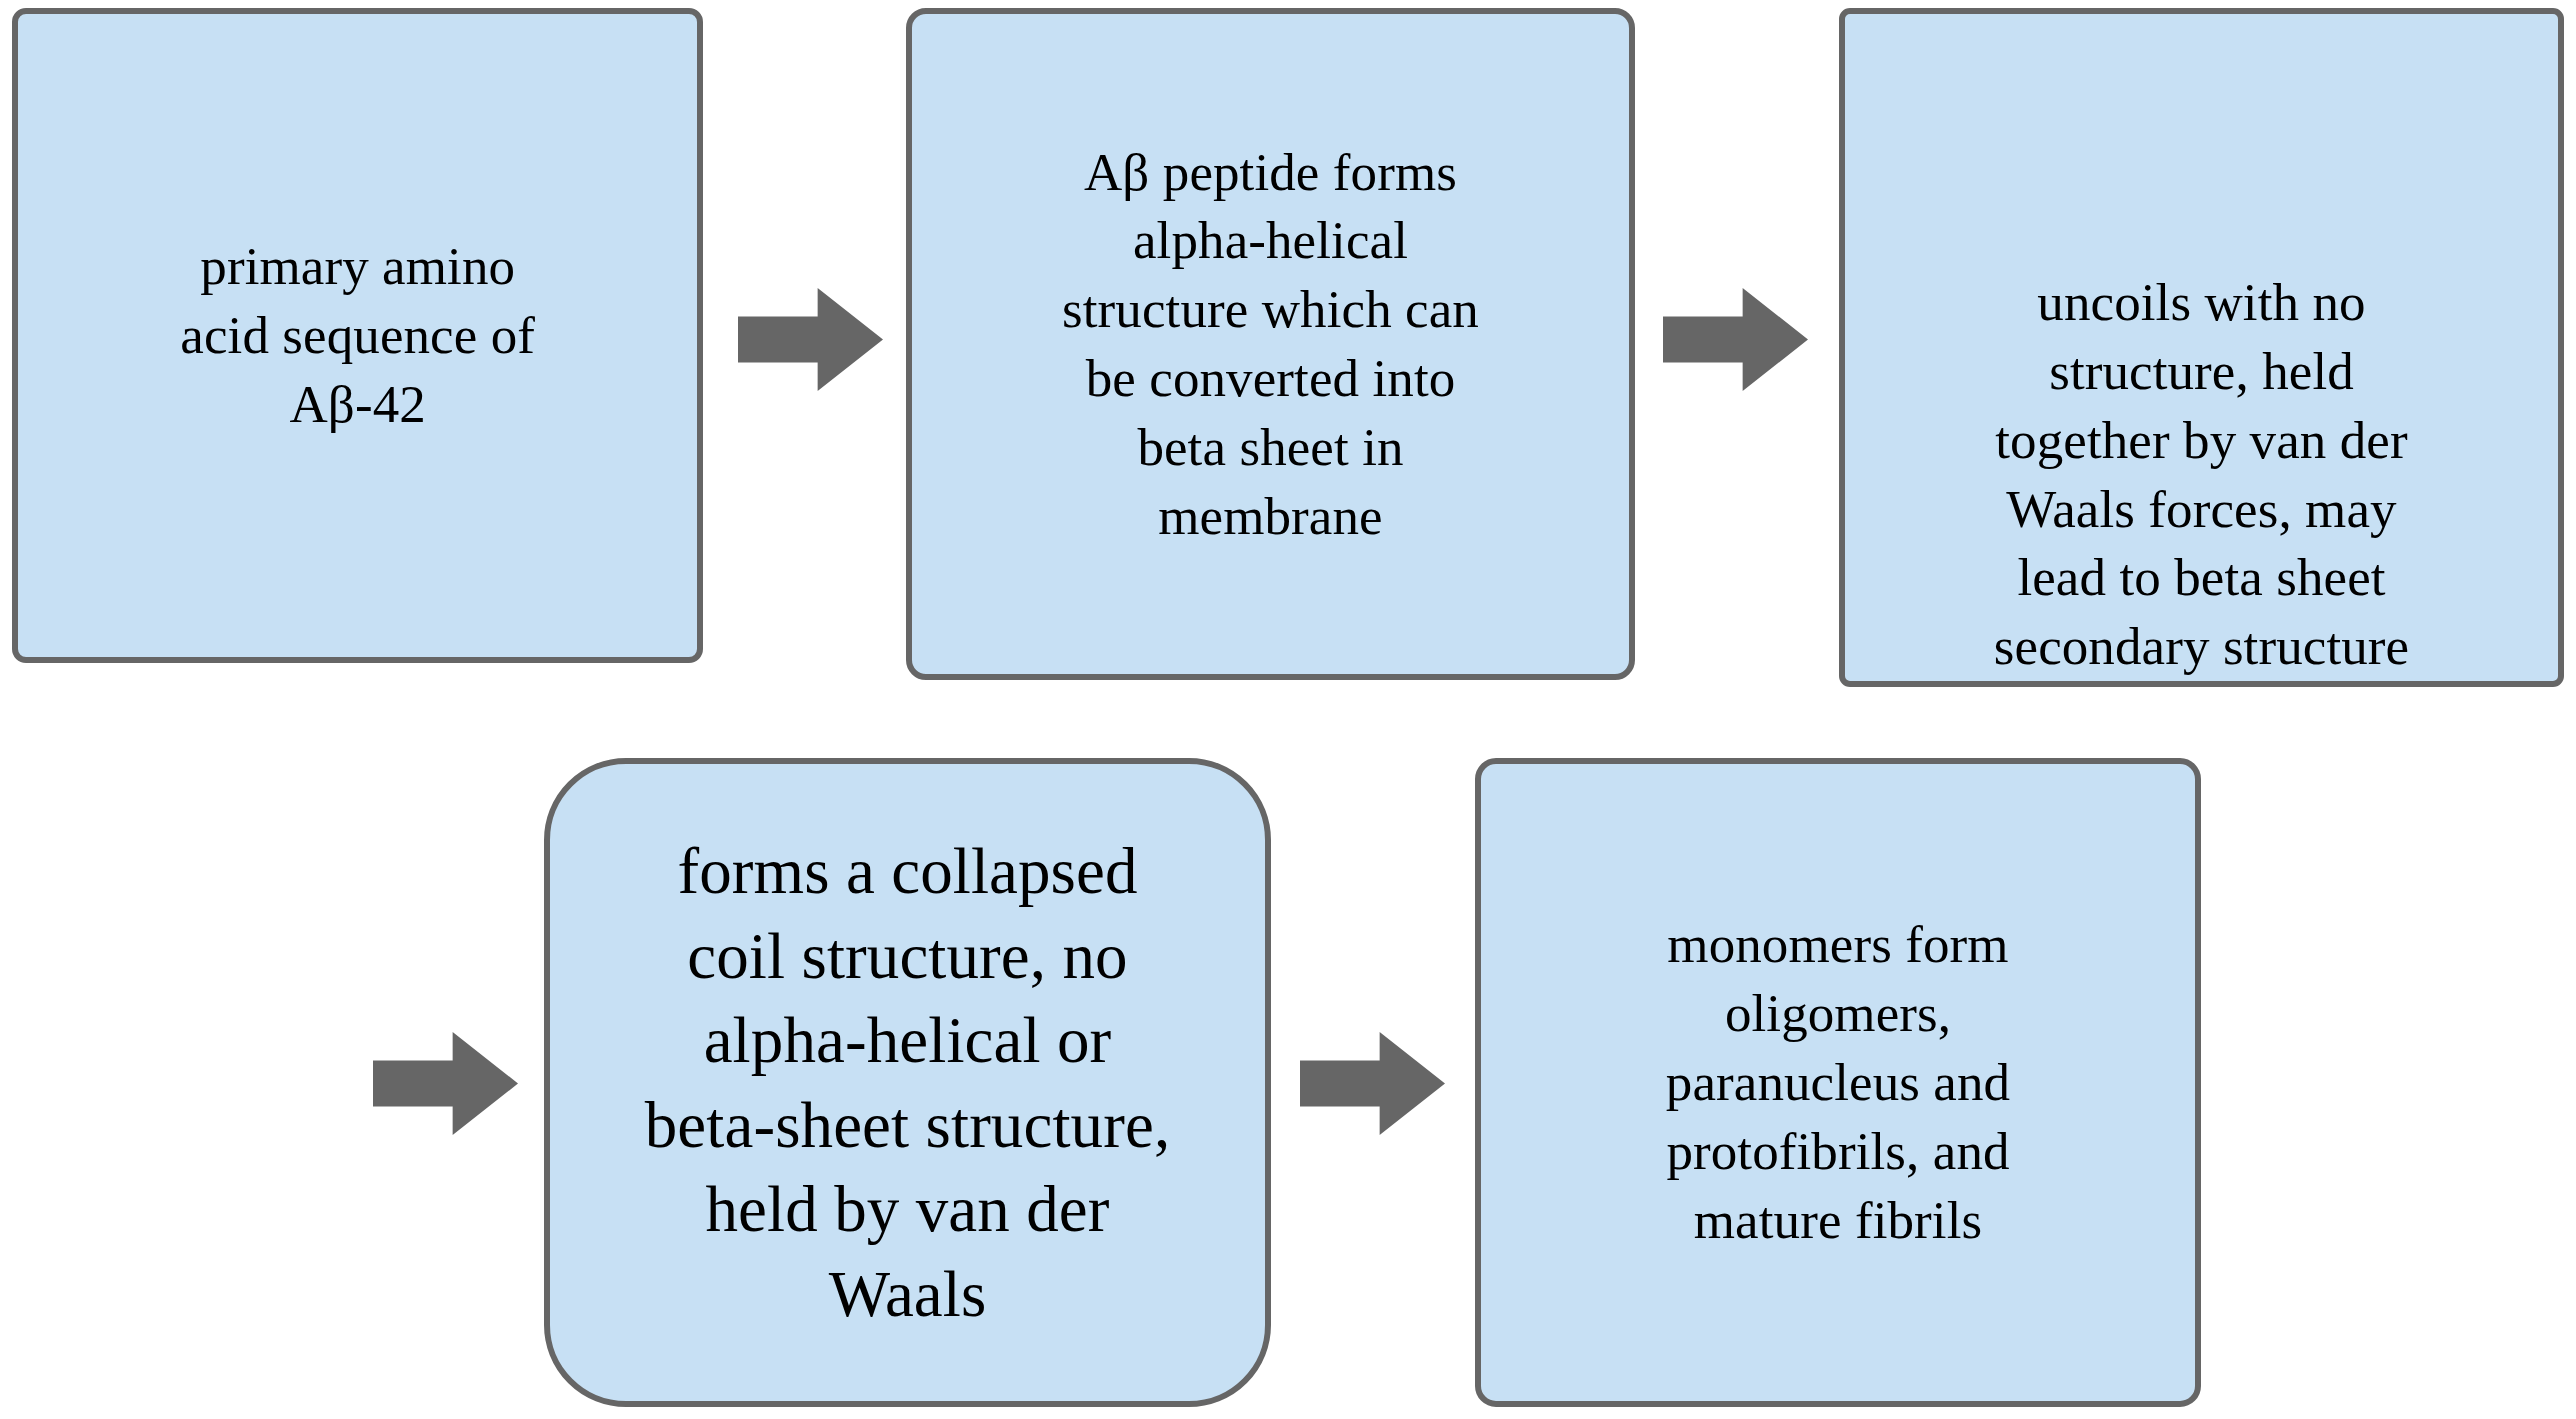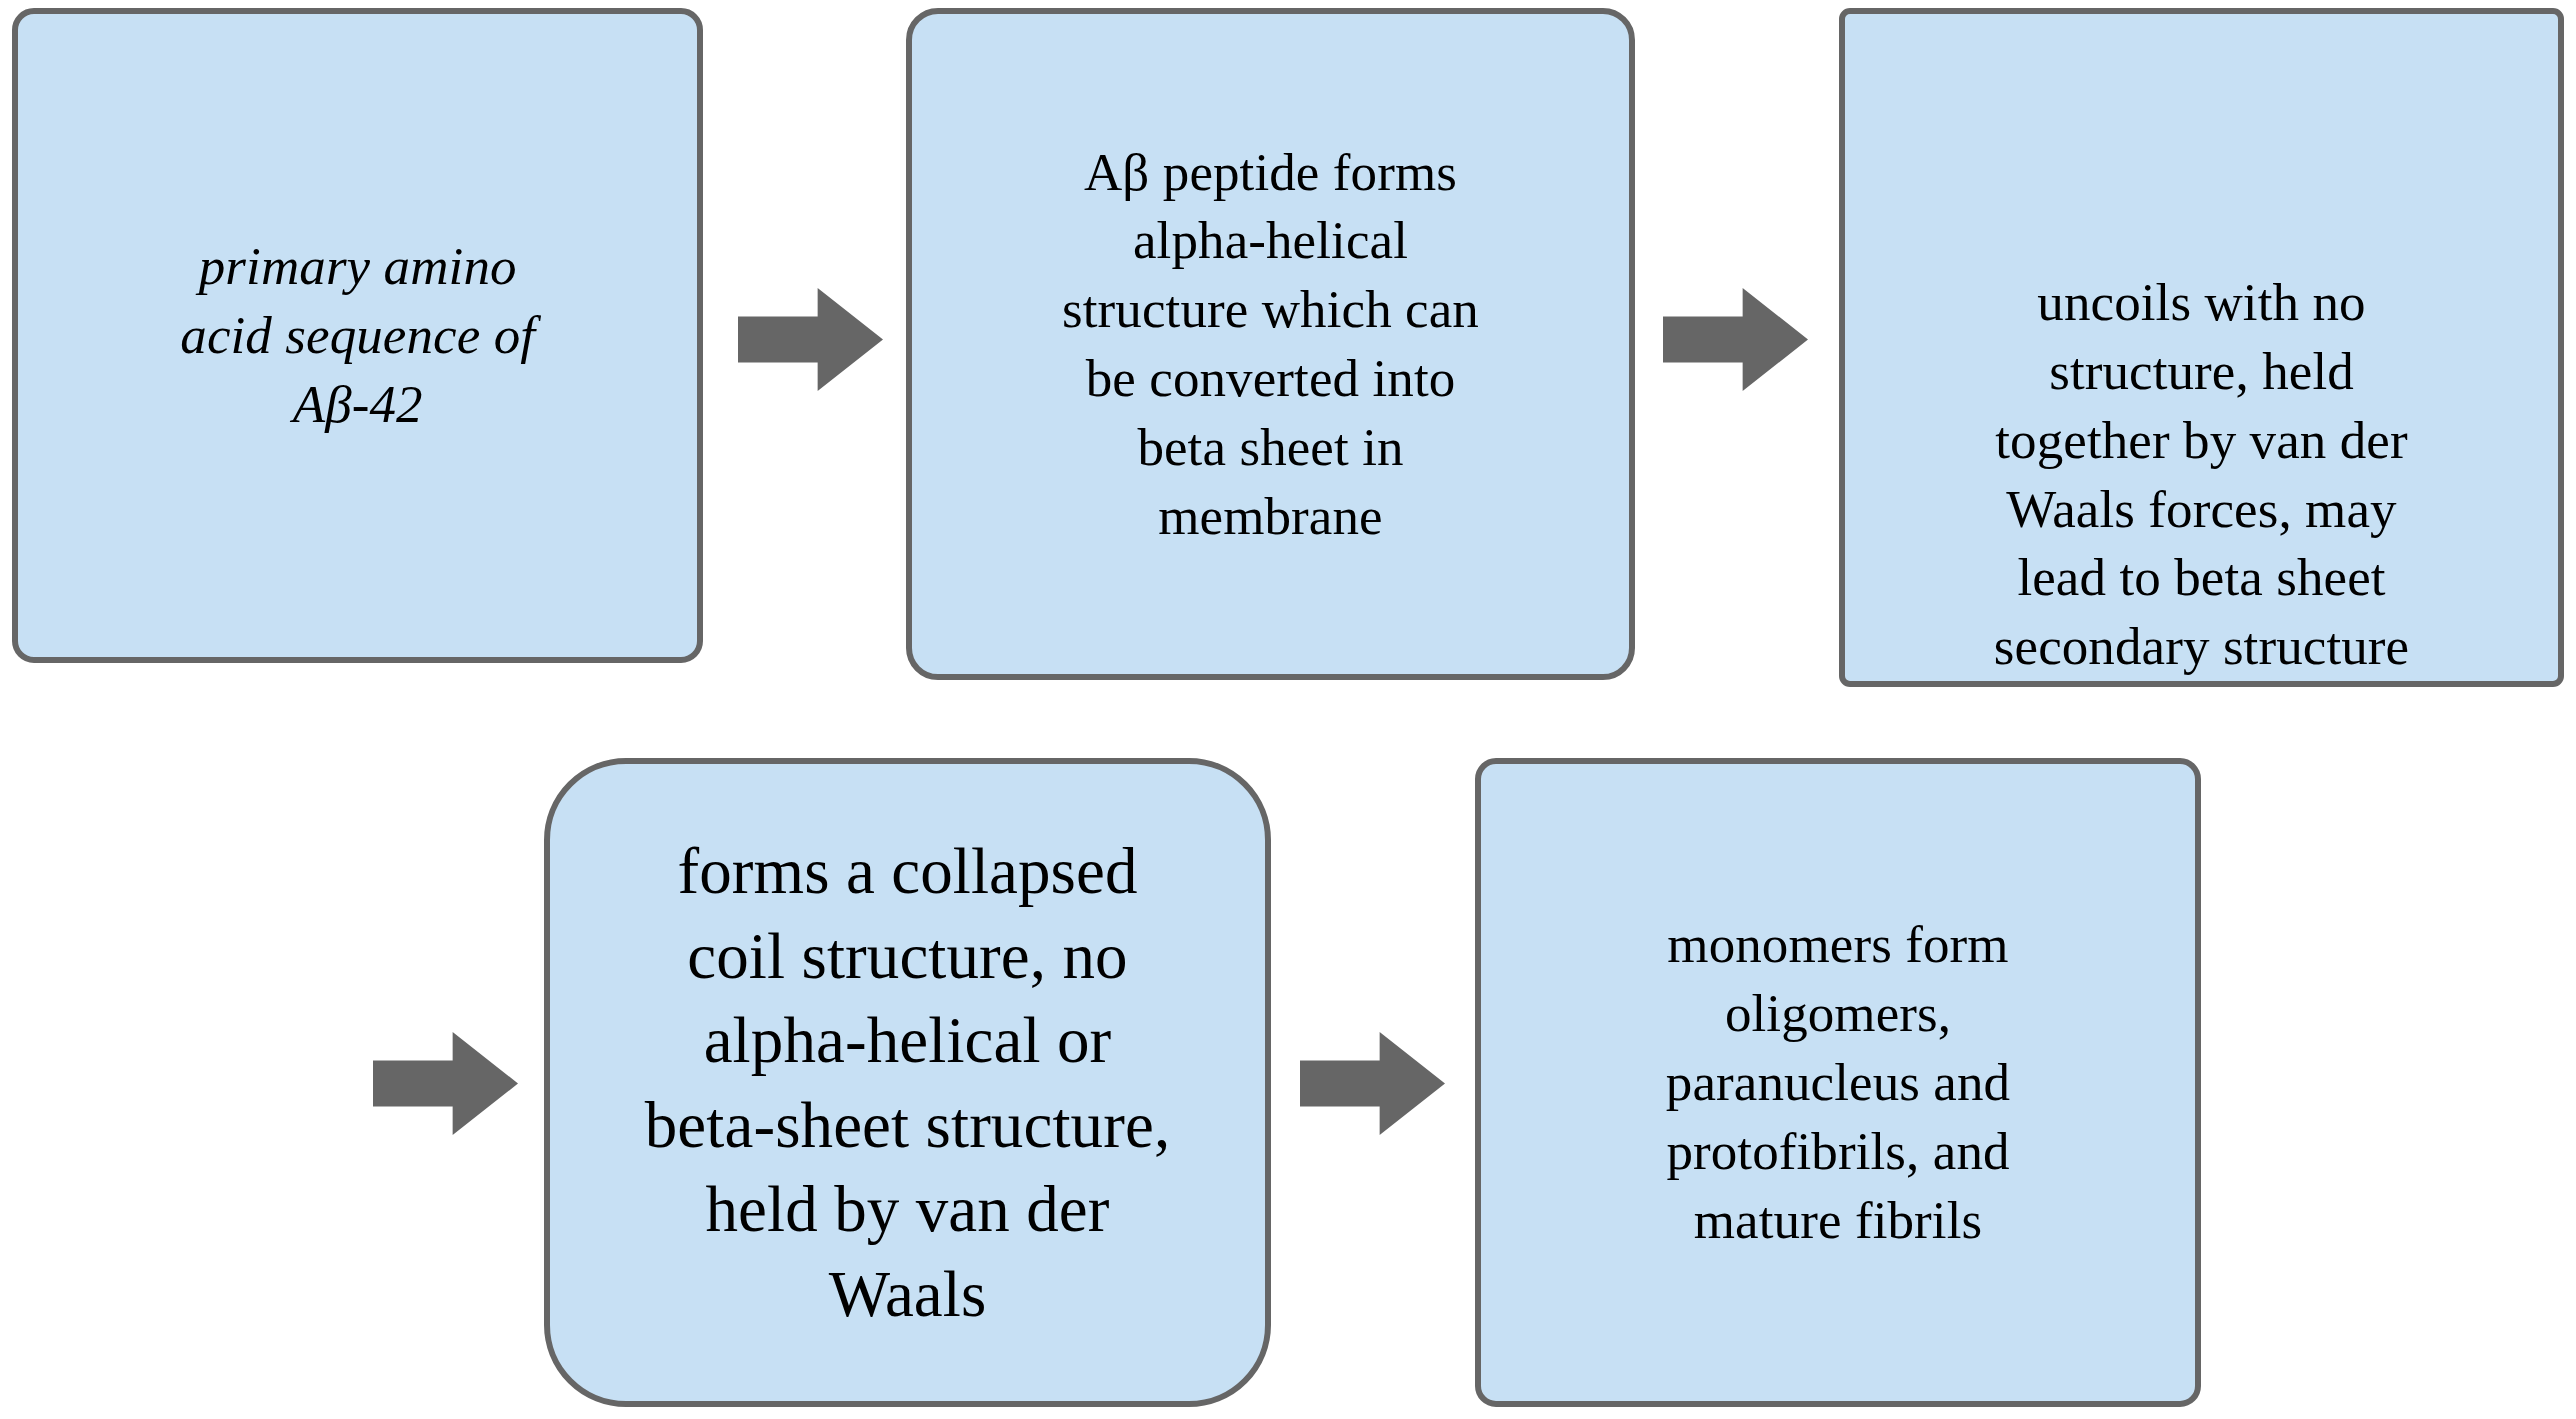--- a/index.html
+++ b/index.html
@@ -36,22 +36,22 @@
     width: 100%;
     padding: 0 31px;
     color: #000000;
     font-size: 52px;
     line-height: 1.30;
     letter-spacing: 0.1px;
     white-space: pre-line;
   }
 
   
-  #node-1 { left: 12.2px;   top: 8.2px;   width: 691px; height: 655px;  border-radius: 22px; font-style: italic; }
-  #node-2 { left: 906px; top: 8.2px;   width: 729px; height: 672px;  border-radius: 32px; }
+  #node-1 { left: 12.2px;   top: 8.2px;   width: 691px; height: 655px;  border-radius: 14px; }
+  #node-2 { left: 906px; top: 8.2px;   width: 729px; height: 672px;  border-radius: 20px; }
   #node-3 { left: 1839px; top: 8.2px;   width: 725px; height: 679px;  border-radius: 11px; align-items: flex-end; }
   #node-4 { left: 544px;  top: 758px; width: 727px; height: 649px;  border-radius: 82px; }
   #node-5 { left: 1475px; top: 758px; width: 726px; height: 649px;  border-radius: 21px; }
 
   #node-1 .node-text { font-size: 53px; }
   #node-2 .node-text { font-size: 53px; }
   #node-3 .node-text { font-size: 53px; }
   #node-4 .node-text { font-size: 65px; }
   #node-5 .node-text { font-size: 53px; }
 

